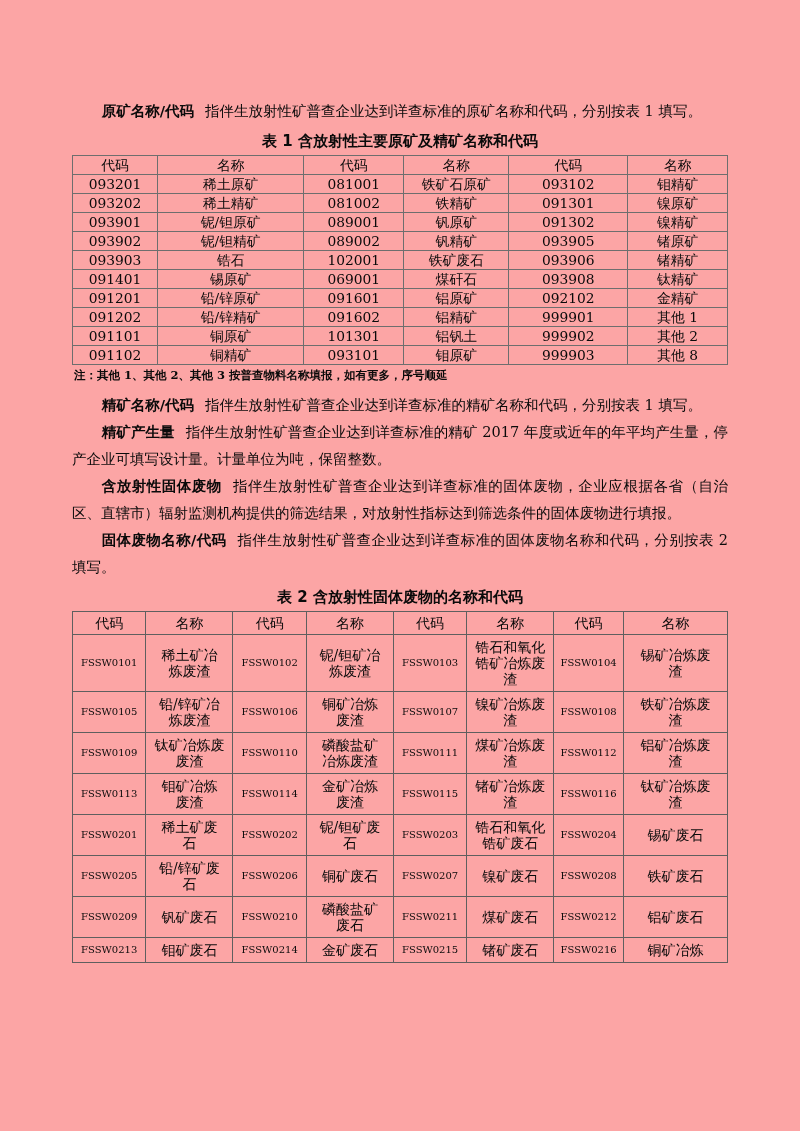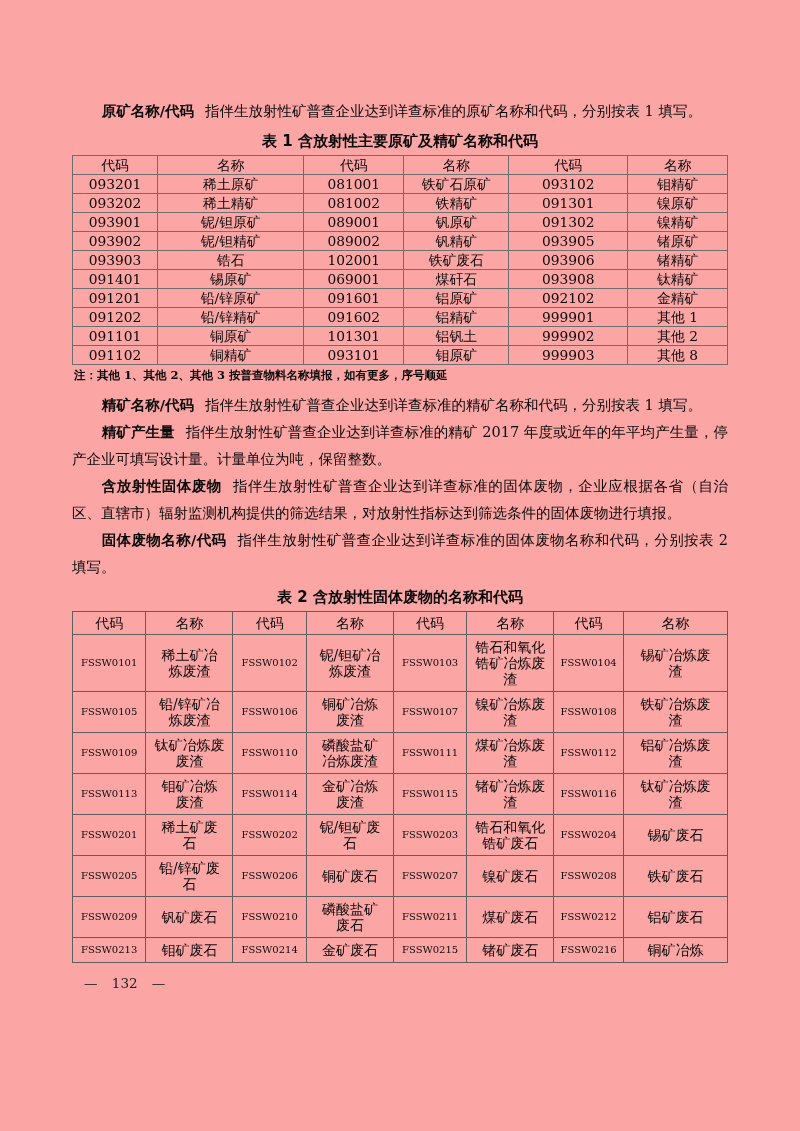--- a/index.html
+++ b/index.html
@@ -321,16 +321,15 @@
             <td class="code-cell">FSSW0214</td>
             <td class="name-cell">金矿废石</td>
             <td class="code-cell">FSSW0215</td>
             <td class="name-cell">锗矿废石</td>
             <td class="code-cell">FSSW0216</td>
             <td class="name-cell">铜矿冶炼</td>
           </tr>
         </tbody>
       </table>
 
-    <div class="footer">— 132 —</div>
 
   </div>
 </div>
 
 </body></html>

